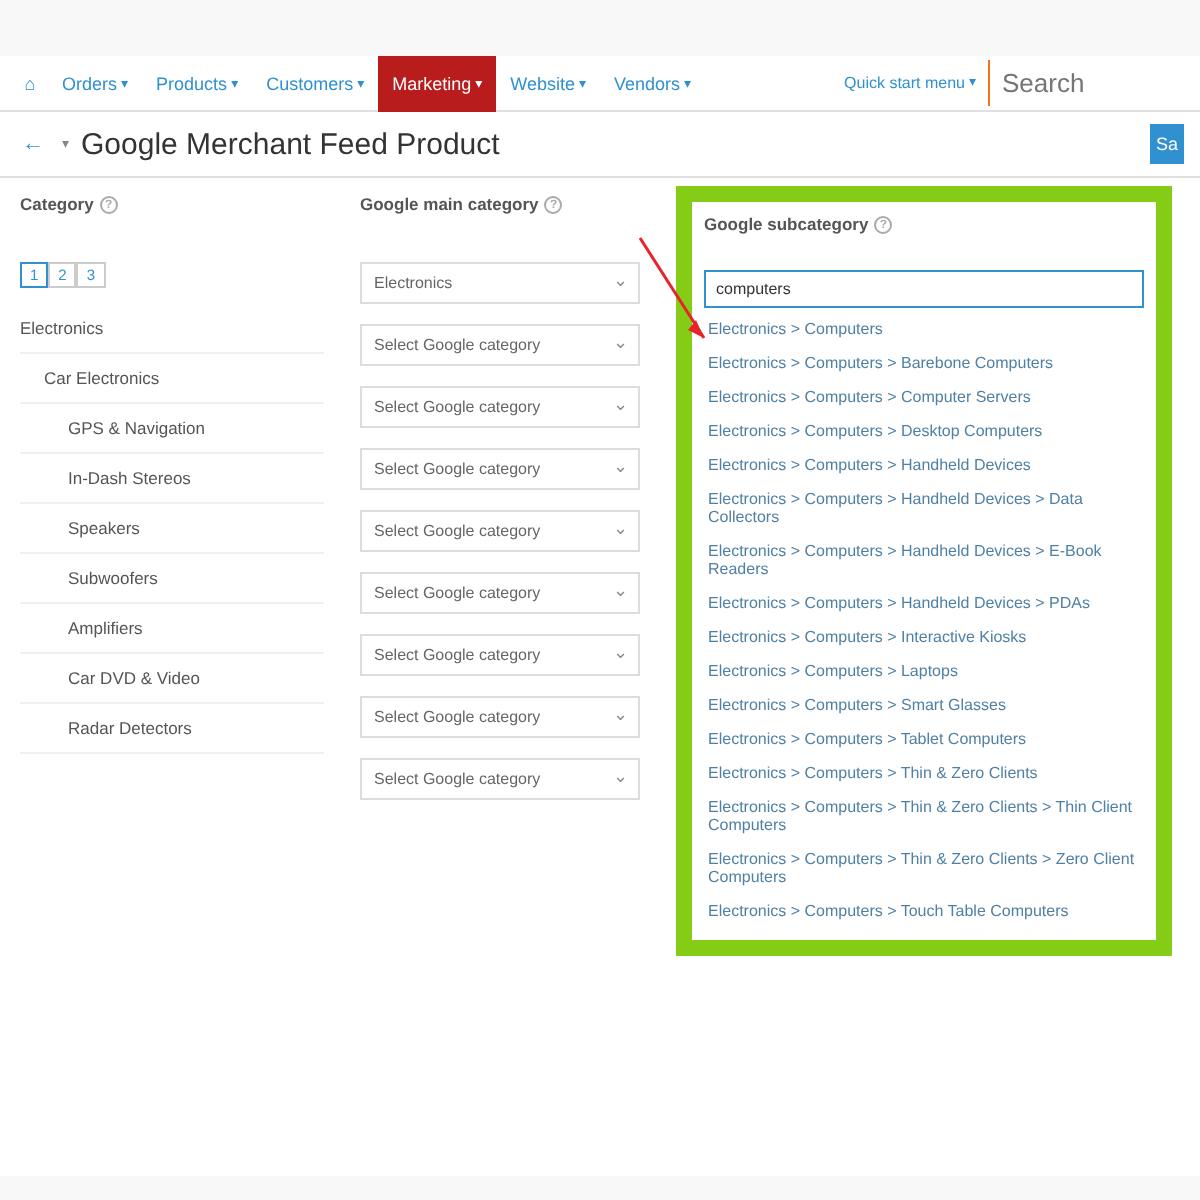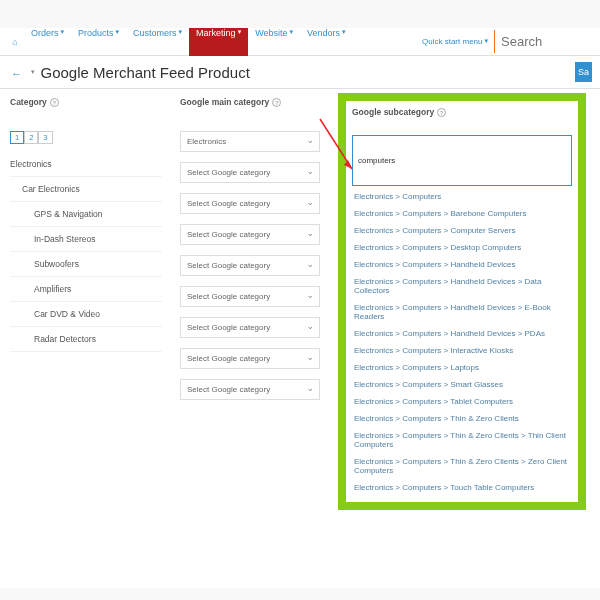--- a/index.html
+++ b/index.html
@@ -1,20 +1,20 @@
 <!DOCTYPE html>
 <html><head>
   <meta charset="utf-8">
   <style>
     *{box-sizing:border-box;margin:0;padding:0}
     body{font-family:-apple-system,Helvetica,Arial,sans-serif;font-size:9px;background:#f8f8f8;color:#333}
     .page{background:#fff;margin:28px 0 0 0;min-height:560px;padding:0}
     .topnav{display:flex;align-items:center;border-bottom:1px solid #e0e0e0;height:28px;padding:0 6px}
     .home{color:#3090d0;width:18px;text-align:center}
-    .nav-item{padding:0 7px;color:#3090d0;display:flex;gap:2px;height:28px}
+    .nav-item{padding:0 7px;color:#3090d0;display:flex;align-items:center;gap:2px;height:28px}
     .nav-item.active{background:#b91c1c;color:#fff}
     .caret{font-size:7px}
     .spacer{flex:1}
     .qs{color:#3090d0;font-size:8px;padding:0 6px;display:flex;align-items:flex-start;gap:2px}
     .search{border:none;border-left:1px solid #f97316;padding:4px 6px;width:100px;font-size:13px;outline:none}
     .titlebar{display:flex;align-items:center;padding:6px 8px;border-bottom:1px solid #e0e0e0;gap:6px}
     .back{color:#3090d0;padding:0 3px;font-size:11px}
     .dd{color:#888;font-size:7px}
     .title{font-size:15px;font-weight:400;color:#333}
     .save{margin-left:auto;background:#3090d0;color:#fff;padding:5px 3px;font-size:9px}
@@ -30,21 +30,21 @@
     .pag span.cur{border-color:#3090d0;color:#3090d0}
     .cat{padding:7px 0 7px 0;border-bottom:1px solid #f0f0f0;color:#555;font-size:8.5px}
     .cat.i1{padding-left:12px}
     .cat.i2{padding-left:24px}
     .sel{width:100%;border:1px solid #ddd;padding:5px 6px;font-size:8px;color:#666;background:#fff;appearance:none;position:relative}
     .selw{position:relative}
     .selw::after{content:'⌄';position:absolute;right:6px;top:4px;color:#888;font-size:9px;pointer-events:none}
     .c2 .row{margin-bottom:10px}
     .c2 .row.first{margin-top:15px}
     .arrow{position:absolute;top:12px;left:-32px;width:40px}
-    .subinput{width:100%;border:1px solid #3090d0;padding:20px 5px;font-size:8px;color:#333;outline:none;margin-top:18px;margin-bottom:2px}
+    .subinput{width:100%;border:1px solid #3090d0;padding:4px 5px;font-size:8px;color:#333;outline:none;margin-top:18px;margin-bottom:2px}
     .opt{padding:4px 2px;color:#5080a5;font-size:8px;cursor:pointer}
   </style>
 </head>
 <body>
 
 <div class="page">
   <div class="topnav">
     <span class="home">⌂</span>
     <div id="nav-items" style="display:flex">
         <div class="nav-item">
@@ -96,20 +96,21 @@
       <div class="pag">
         <span class="cur">1</span>
         <span>2</span>
         <span>3</span>
       </div>
       <div id="cat-list">
           <div class="cat i0">Electronics</div>
           <div class="cat i1">Car Electronics</div>
           <div class="cat i2">GPS &amp; Navigation</div>
           <div class="cat i2">In-Dash Stereos</div>
+          <div class="cat i2">Speakers</div>
           <div class="cat i2">Subwoofers</div>
           <div class="cat i2">Amplifiers</div>
           <div class="cat i2">Car DVD &amp; Video</div>
           <div class="cat i2">Radar Detectors</div>
         </div>
     </div>
 
     <div class="col c2">
       <div class="colhead">
           <span>Google main category</span>

